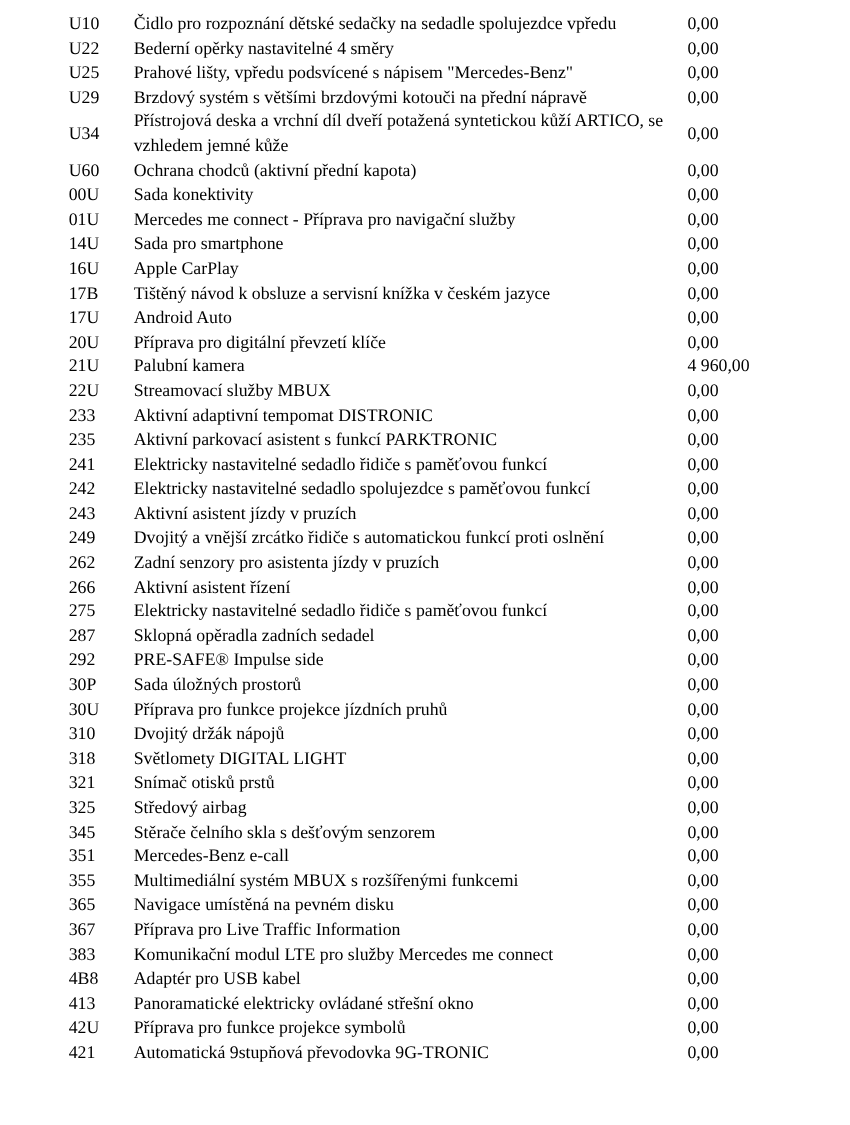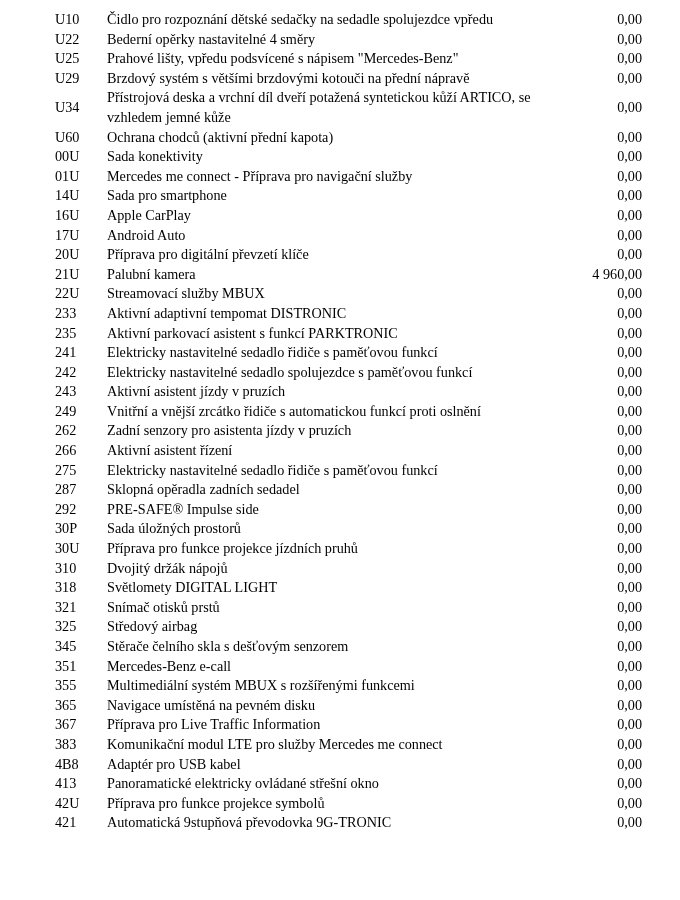--- a/index.html
+++ b/index.html
@@ -11,21 +11,21 @@
     width: 680px;
     height: 900px;
     font-family: "Liberation Serif", serif;
     color: #000000;
     overflow: hidden;
   }
   .page {
     box-sizing: border-box;
     width: 680px;
     height: 900px;
-    padding: 10px 38px 0 55px;
+    padding: 10px 52px 0 55px;
   }
   table.options {
     width: 100%;
     border-collapse: collapse;
     table-layout: fixed;
   }
   table.options td {
     font-size: 14.2px;
     line-height: 19.6px;
     vertical-align: top;
@@ -33,21 +33,20 @@
   }
   td.code {
     width: 52px;
     white-space: nowrap;
   }
   td.desc {
     padding-right: 6px;
   }
   td.price {
     width: 78px;
-    text-align: right;
     white-space: nowrap;
   }
   tr.two-line td.code,
   tr.two-line td.price {
     vertical-align: middle;
   }
   .squiggle {
     text-decoration-style: wavy;
     text-decoration-color: #d06060;
     text-decoration-thickness: 1px;
@@ -104,20 +103,25 @@
           <td class="code">14U</td>
           <td class="desc">Sada pro smartphone</td>
           <td class="price">0,00</td>
         </tr>
         <tr>
           <td class="code">16U</td>
           <td class="desc">Apple <span class="squiggle">CarPlay</span></td>
           <td class="price">0,00</td>
         </tr>
         <tr>
+          <td class="code">17B</td>
+          <td class="desc">Tištěný návod k obsluze a servisní knížka v českém jazyce</td>
+          <td class="price">0,00</td>
+        </tr>
+        <tr>
           <td class="code">17U</td>
           <td class="desc">Android Auto</td>
           <td class="price">0,00</td>
         </tr>
         <tr>
           <td class="code">20U</td>
           <td class="desc">Příprava pro digitální převzetí klíče</td>
           <td class="price">0,00</td>
         </tr>
         <tr>
@@ -150,21 +154,21 @@
           <td class="desc">Elektricky nastavitelné sedadlo spolujezdce s paměťovou funkcí</td>
           <td class="price">0,00</td>
         </tr>
         <tr>
           <td class="code">243</td>
           <td class="desc">Aktivní asistent jízdy v pruzích</td>
           <td class="price">0,00</td>
         </tr>
         <tr>
           <td class="code">249</td>
-          <td class="desc">Vnitřní a vnější zrcátko řidiče s automatickou funkcí proti oslnění</td>
+          <td class="desc">Dvojitý a vnější zrcátko řidiče s automatickou funkcí proti oslnění</td>
           <td class="price">0,00</td>
         </tr>
         <tr>
           <td class="code">262</td>
           <td class="desc">Zadní senzory pro asistenta jízdy v pruzích</td>
           <td class="price">0,00</td>
         </tr>
         <tr>
           <td class="code">266</td>
           <td class="desc">Aktivní asistent řízení</td>

